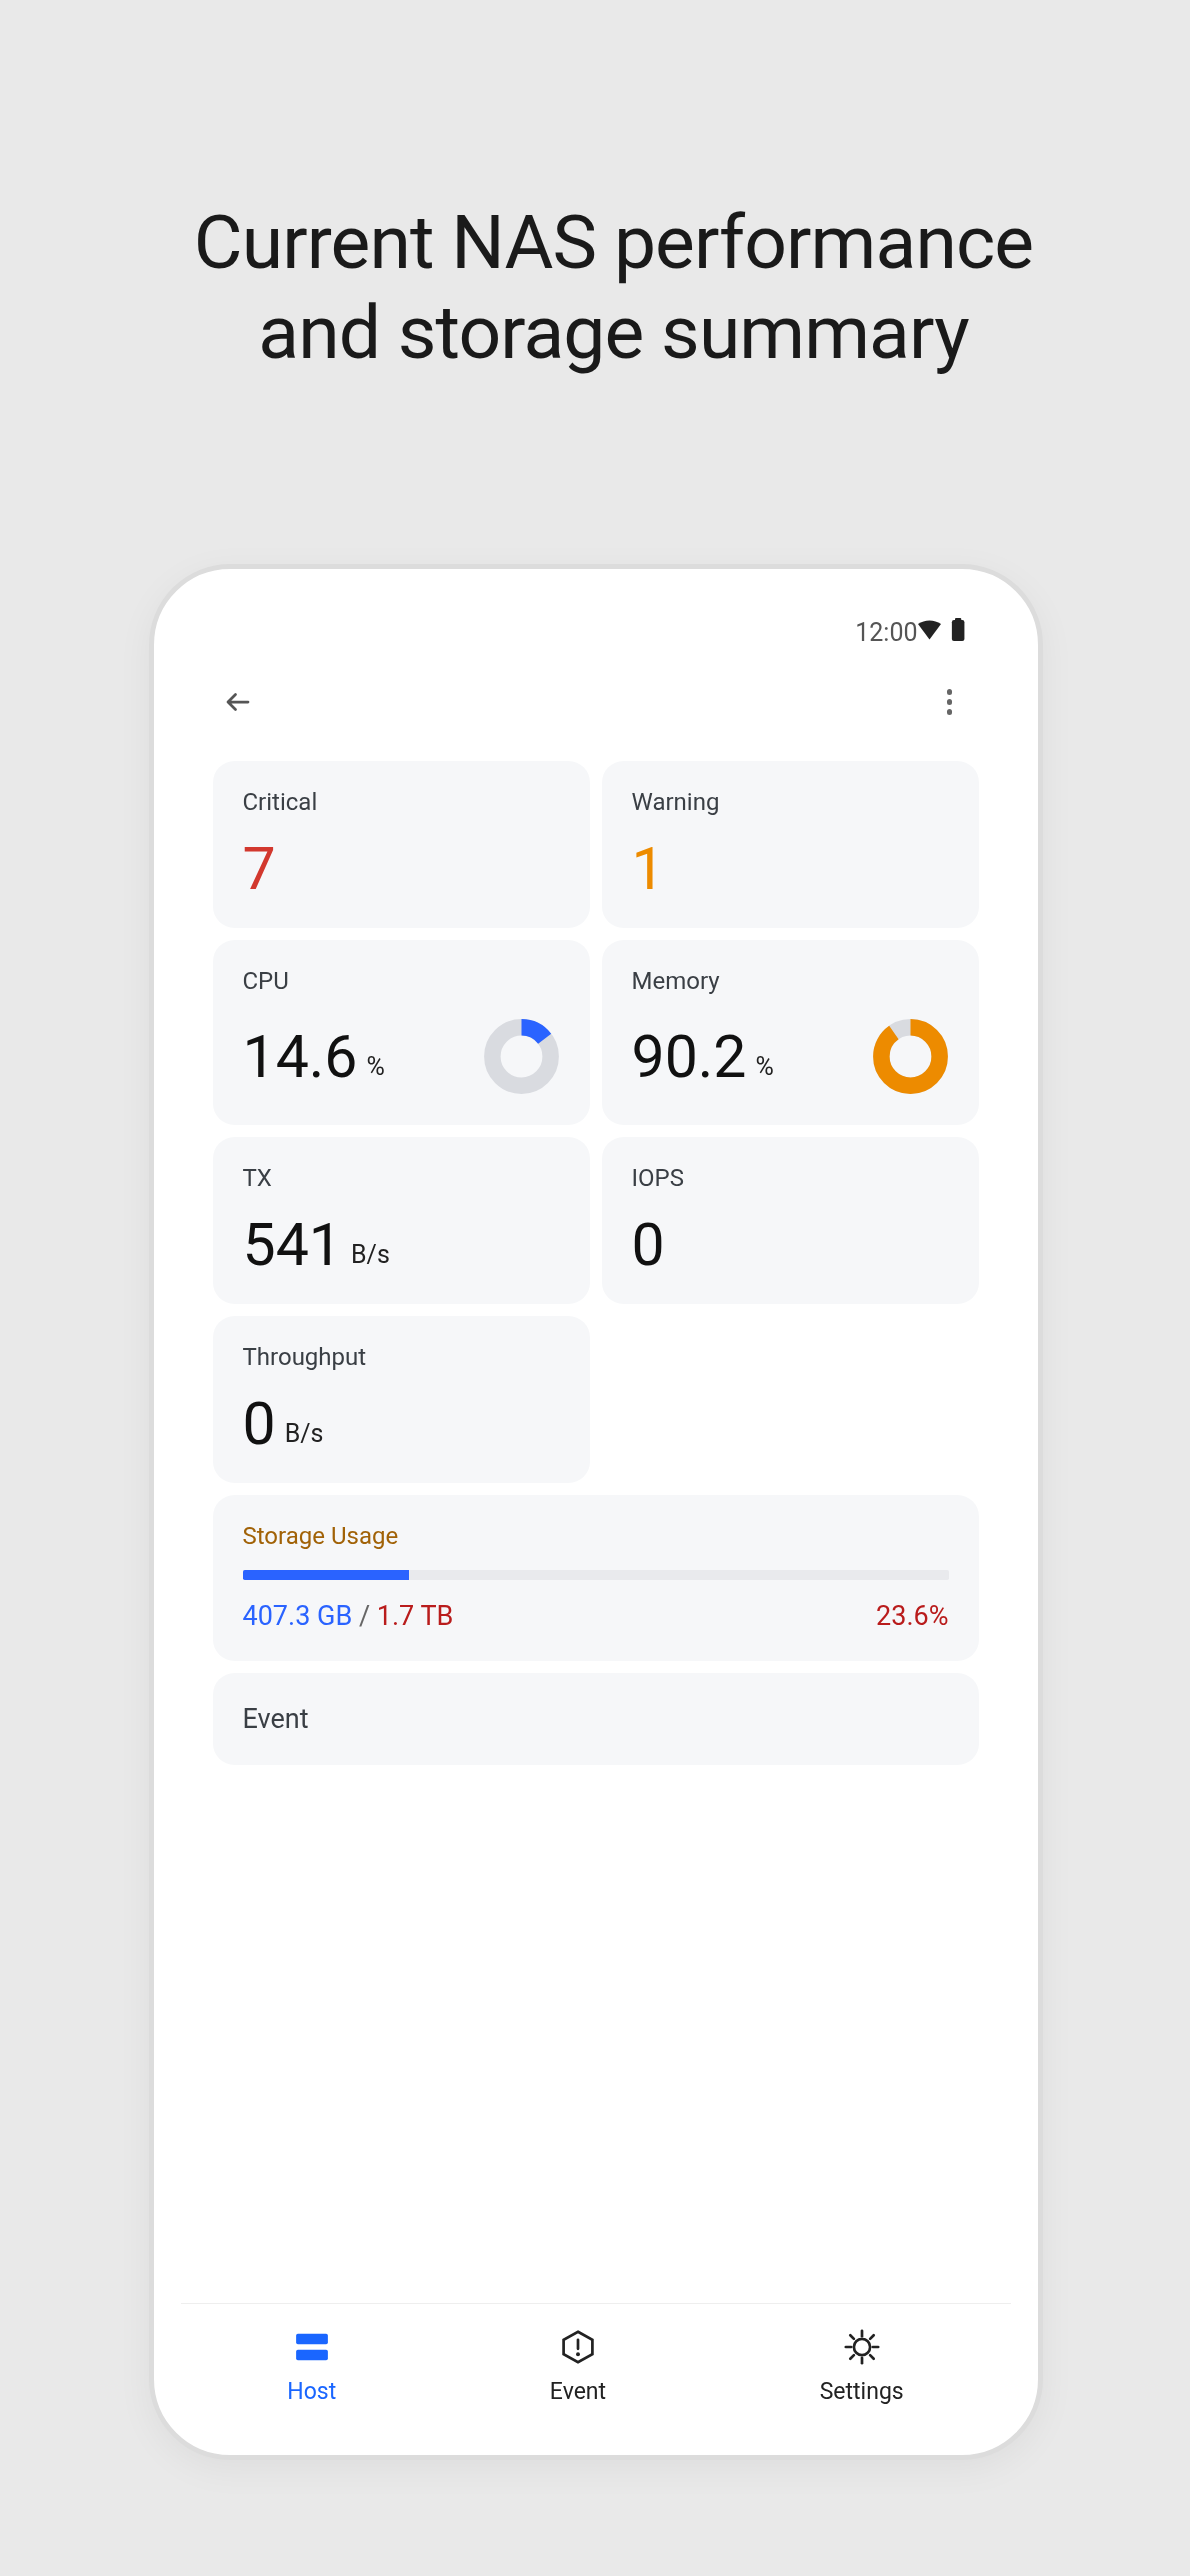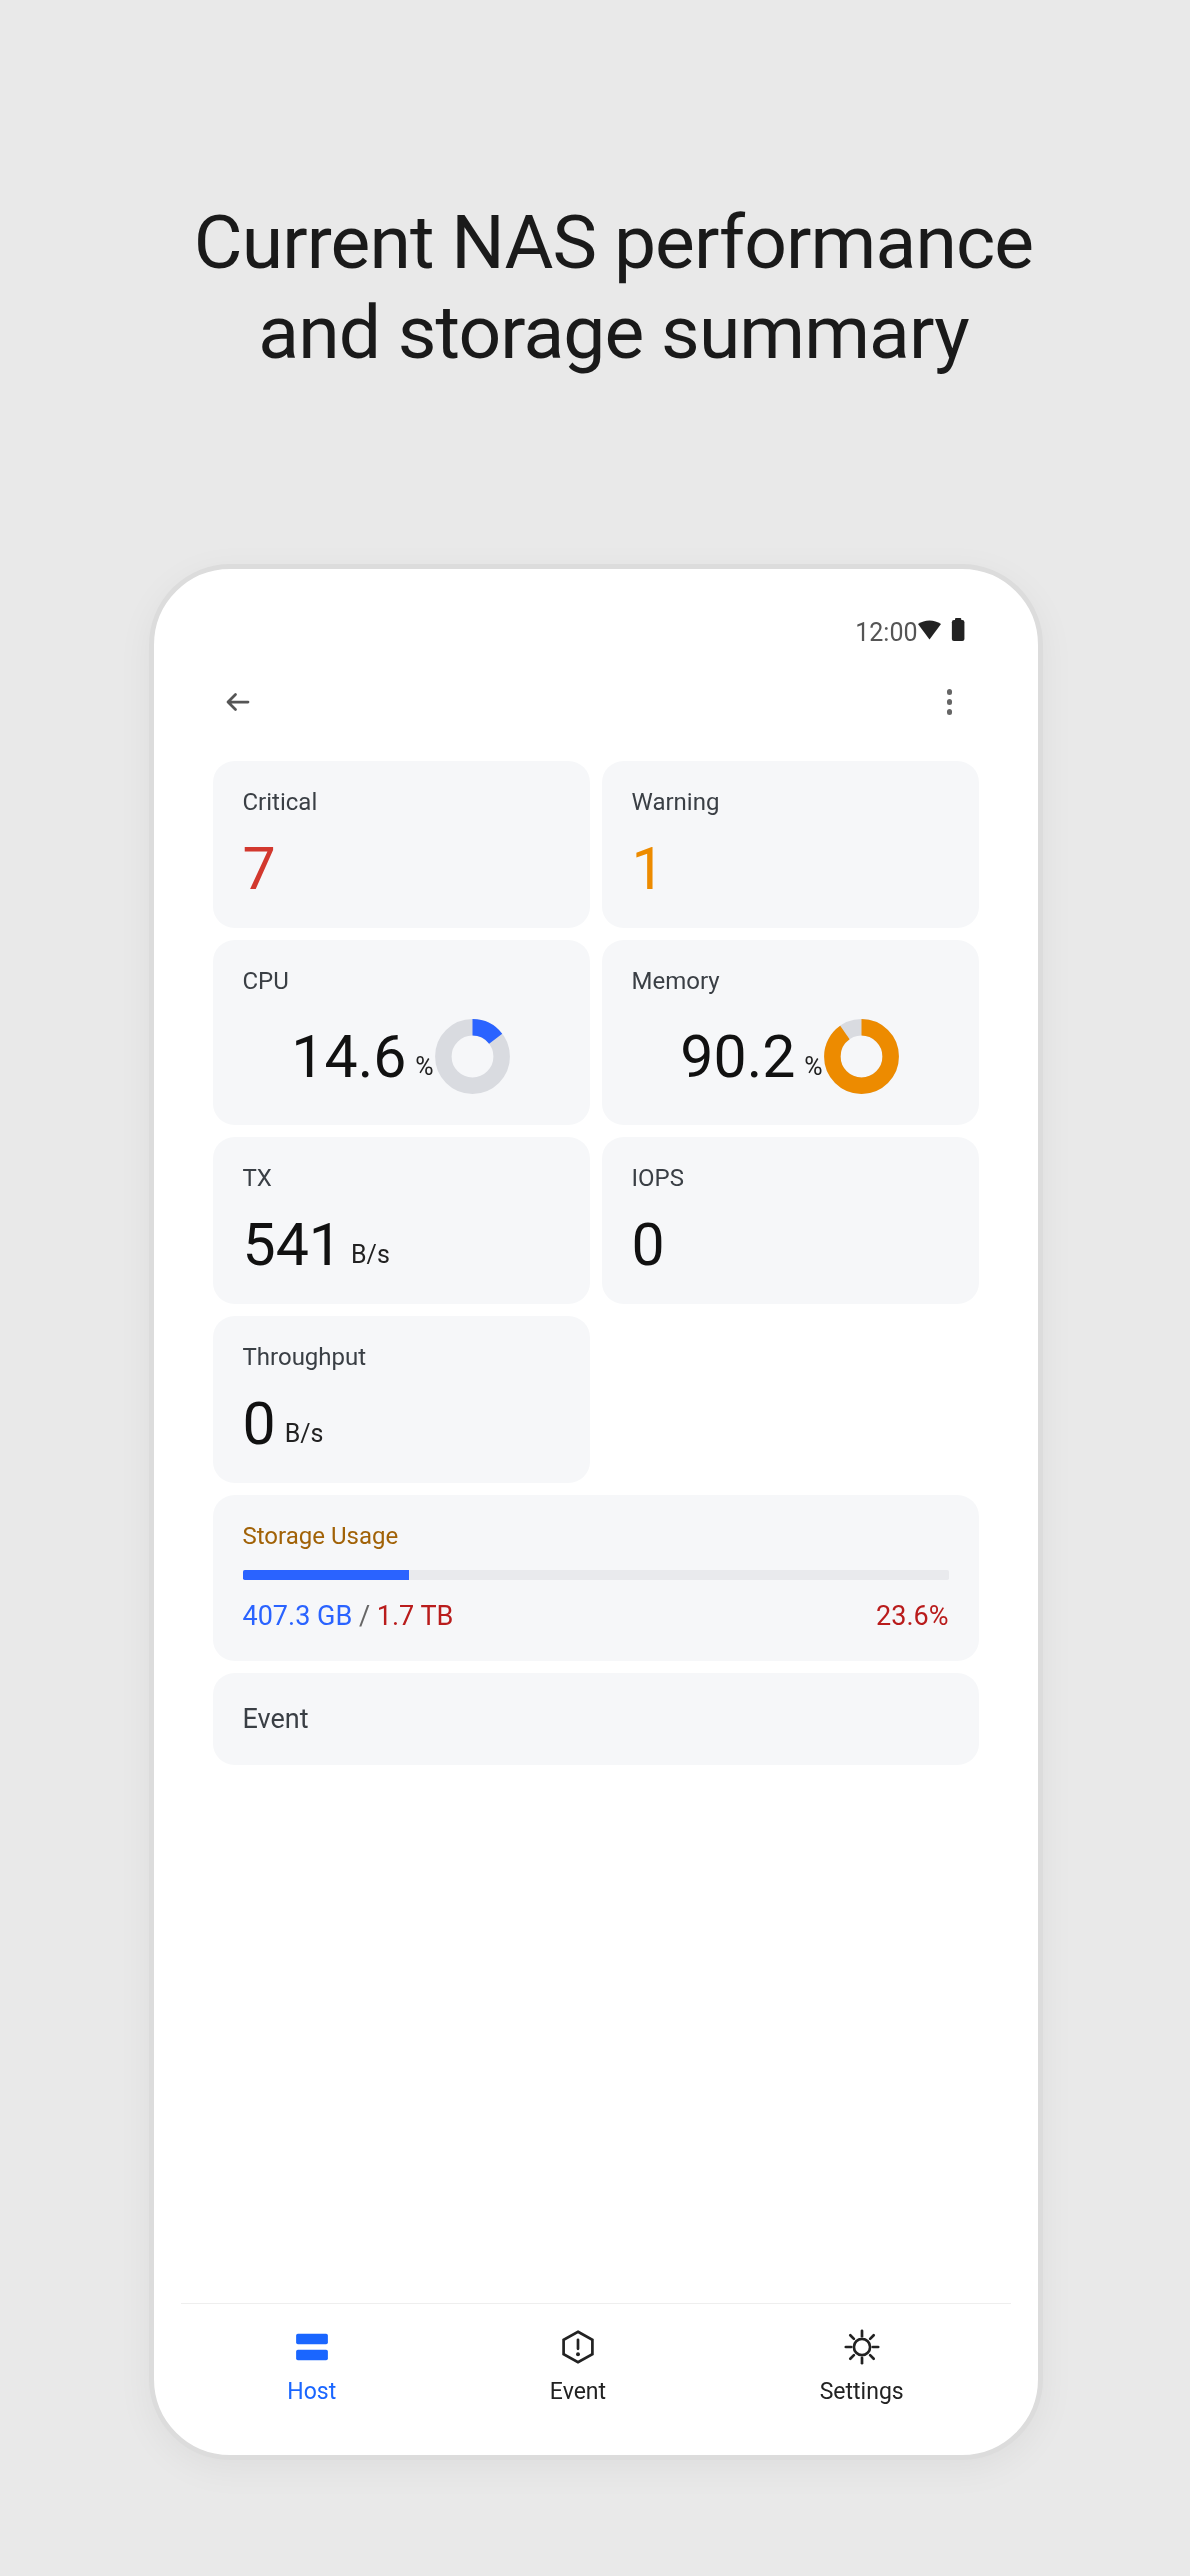--- a/index.html
+++ b/index.html
@@ -131,21 +131,21 @@
     color: #222;
     font-weight: 400;
     padding-bottom: 7.2px;
   }
   .critical-value { color: #d2382e; }
   .warning-value { color: #ed8b00; }
 
   .donut-wrap {
     display: flex;
     align-items: center;
-    justify-content: center;
+    justify-content: space-between;
   }
   .donut { width: 77px; height: 77px; }
 
   
   .storage-card {
     grid-column: 1 / span 2;
     padding: 27px 30px 29px;
   }
   .storage-label { font-size: 24px; color: #a16207; }
   .bar-track {

